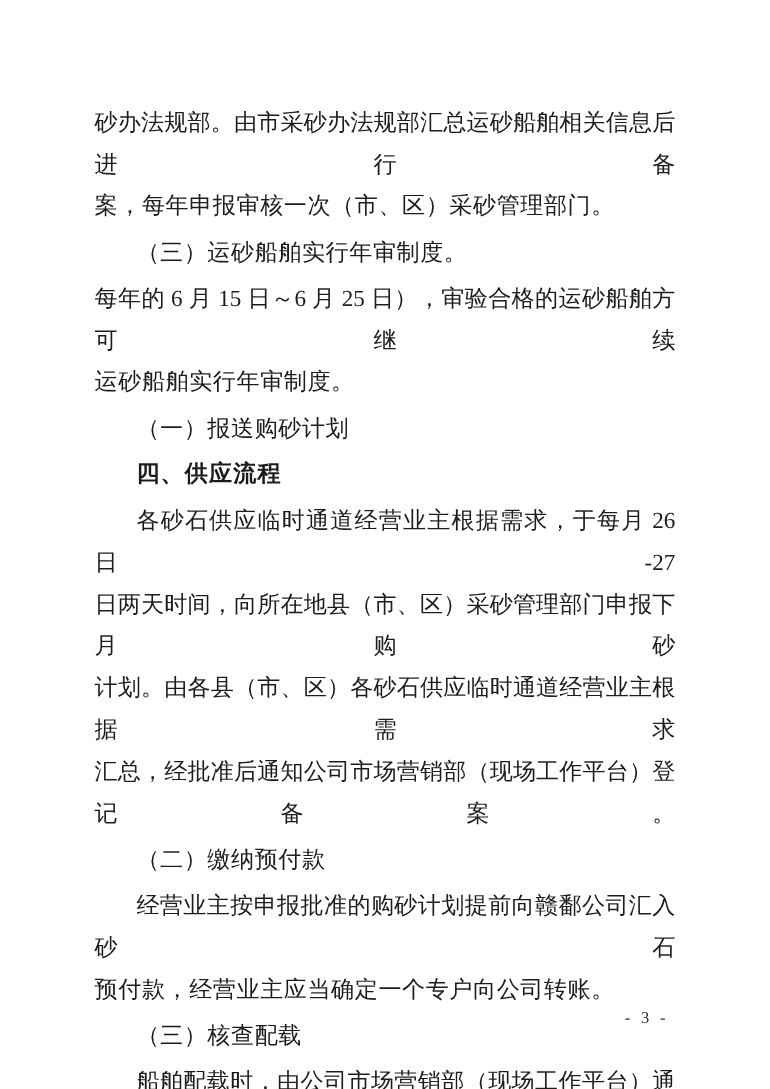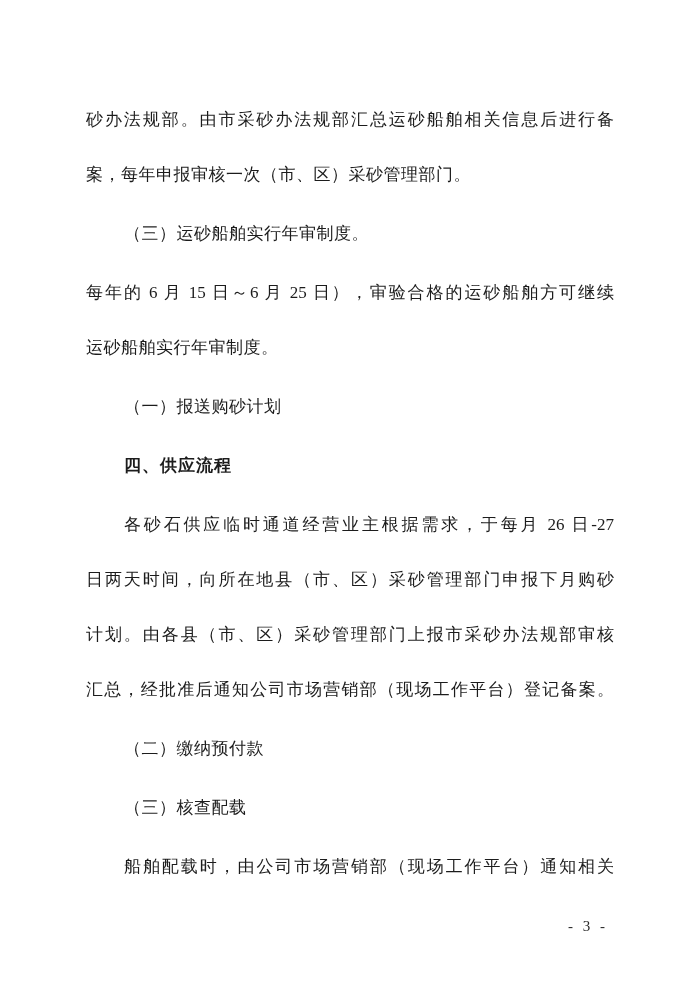--- a/index.html
+++ b/index.html
@@ -23,22 +23,22 @@
   .content {
     position: absolute;
     left: 86px;
     top: 92px;
     width: 528px;
   }
   .block {
     margin: 0 0 4px 0;
   }
   .line {
-    font-size: 17px;
-    line-height: 55px;
+    font-size: 21px;
+    line-height: 38px;
     white-space: nowrap;
     letter-spacing: 0.5px;
   }
   .line.full {
     white-space: normal;
     text-align: justify;
     text-align-last: justify;
     letter-spacing: 0;
   }
   .line.indent {
@@ -78,25 +78,29 @@
       </div>
       <div class="block paragraph">
         <div class="line indent">（一）报送购砂计划</div>
       </div>
       <div class="block heading">
         <div class="line indent">四、供应流程</div>
       </div>
       <div class="block paragraph">
         <div class="line full indent">各砂石供应临时通道经营业主根据需求，于每月 26 日-27</div>
         <div class="line full">日两天时间，向所在地县（市、区）采砂管理部门申报下月购砂</div>
-        <div class="line full">计划。由各县（市、区）采砂管理部门上报市采砂办法规部审核</div>
+        <div class="line full">计划。由各县（市、区）各砂石供应临时通道经营业主根据需求</div>
         <div class="line full">汇总，经批准后通知公司市场营销部（现场工作平台）登记备案。</div>
       </div>
       <div class="block paragraph">
         <div class="line indent">（二）缴纳预付款</div>
+      </div>
+      <div class="block paragraph">
+        <div class="line full indent">经营业主按申报批准的购砂计划提前向赣鄱公司汇入砂石</div>
+        <div class="line">预付款，经营业主应当确定一个专户向公司转账。</div>
       </div>
       <div class="block paragraph">
         <div class="line indent">（三）核查配载</div>
       </div>
       <div class="block paragraph">
         <div class="line full indent">船舶配载时，由公司市场营销部（现场工作平台）通知相关</div>
       </div>
     </div>
   <div class="page-number">- 3 -</div>
 </div>

